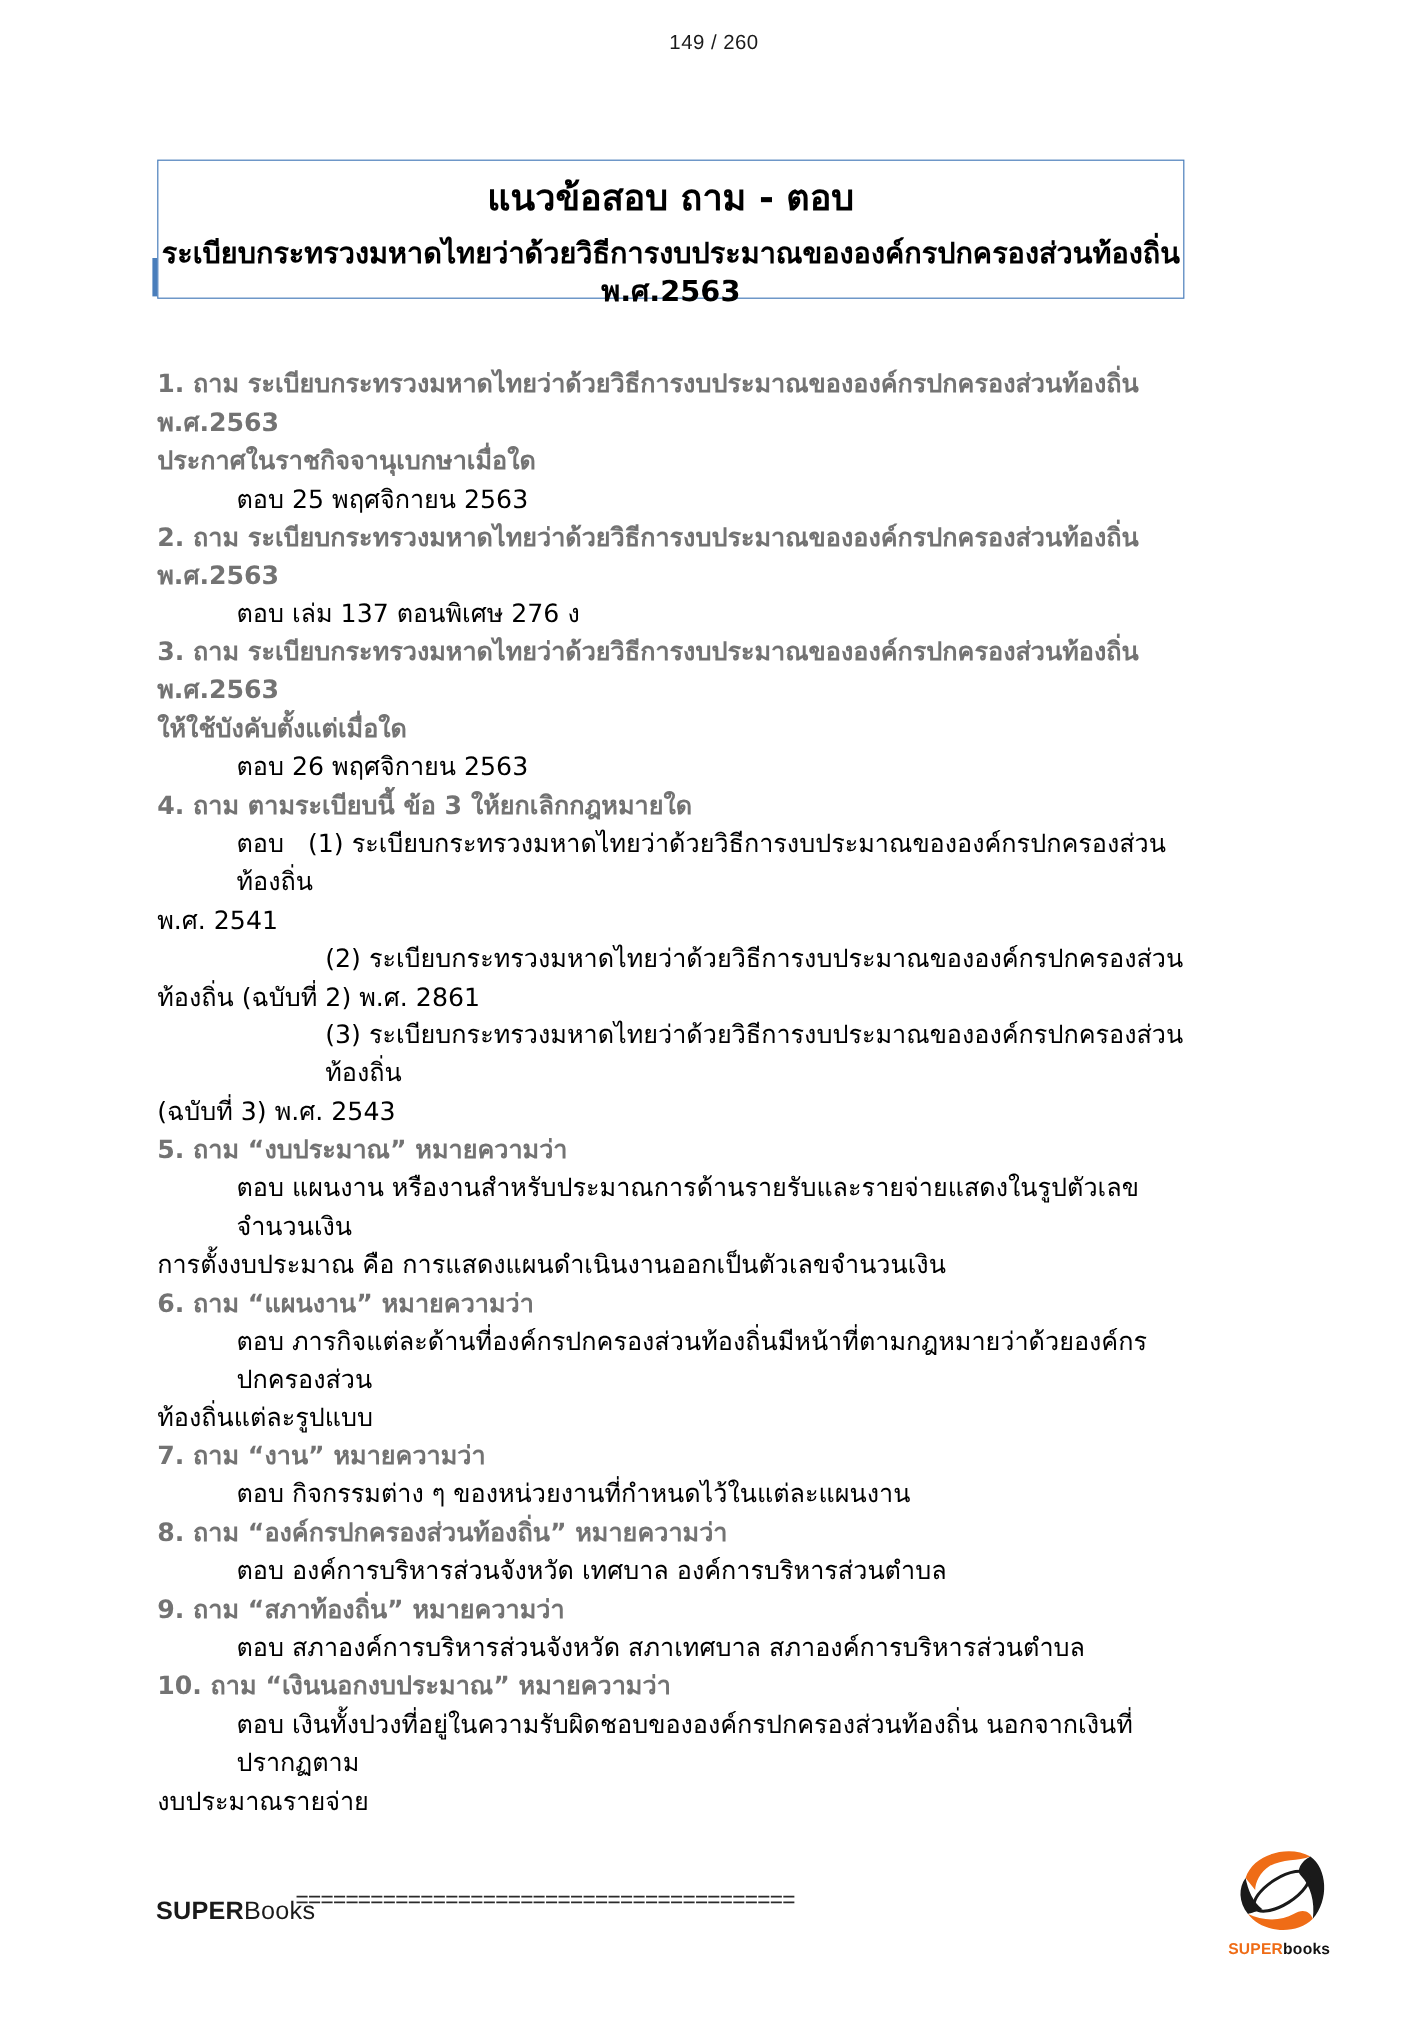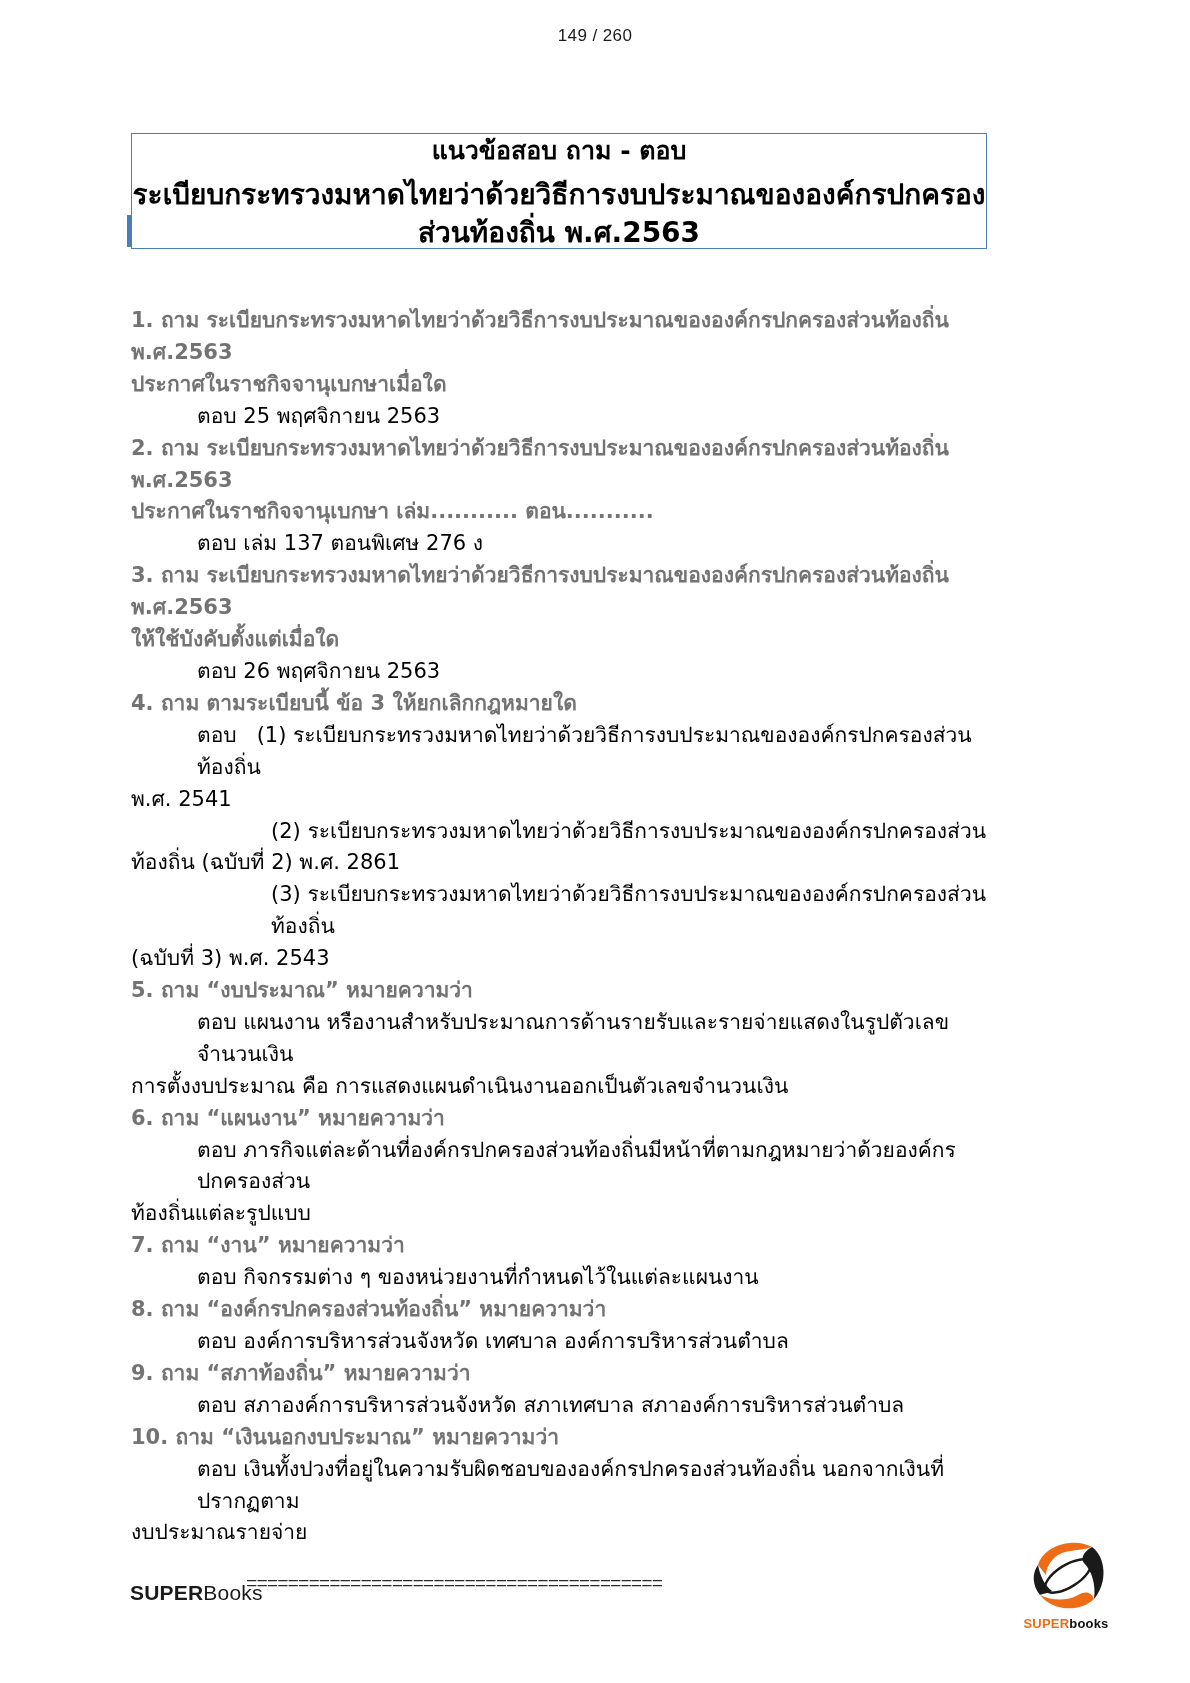--- a/index.html
+++ b/index.html
@@ -57,26 +57,26 @@
     height: 32px;
     background: #4a7ebb;
   }
   .title-line {
     text-align: center;
     font-weight: bold;
     color: #000;
     line-height: 1.35;
   }
   .title-line-1 {
-    margin-top: 0;
-    font-size: 25px;
+    margin-top: 12px;
+    font-size: 30px;
   }
   .title-line-2 {
     margin-top: 8px;
-    font-size: 28px;
+    font-size: 24px;
   }
 
   
   .body-block {
     position: absolute;
     left: 131px;
     top: 305px;
     width: 860px;
   }
 
@@ -174,21 +174,20 @@
   <div class="body-block">
 
     <div>
       <p class="q-line">1. ถาม ระเบียบกระทรวงมหาดไทยว่าด้วยวิธีการงบประมาณขององค์กรปกครองส่วนท้องถิ่น พ.ศ.2563</p>
       <p class="q-line">ประกาศในราชกิจจานุเบกษาเมื่อใด</p>
       <p class="a-line ind-1"><span class="lbl">ตอบ</span> <span>25 พฤศจิกายน 2563</span></p>
     </div>
 
     <div>
       <p class="q-line"> 2. ถาม ระเบียบกระทรวงมหาดไทยว่าด้วยวิธีการงบประมาณขององค์กรปกครองส่วนท้องถิ่น พ.ศ.2563</p>
-      <p class="q-line">ประกาศในราชกิจจานุเบกษา เล่ม........... ตอน...........</p>
       <p class="a-line ind-1"><span class="lbl">ตอบ</span> <span>เล่ม 137 ตอนพิเศษ 276 ง</span></p>
     </div>
 
     <div>
       <p class="q-line">3. ถาม ระเบียบกระทรวงมหาดไทยว่าด้วยวิธีการงบประมาณขององค์กรปกครองส่วนท้องถิ่น พ.ศ.2563</p>
       <p class="q-line">ให้ใช้บังคับตั้งแต่เมื่อใด</p>
       <p class="a-line ind-1"><span class="lbl">ตอบ</span> <span>26 พฤศจิกายน 2563</span></p>
     </div>
 
     <div>

